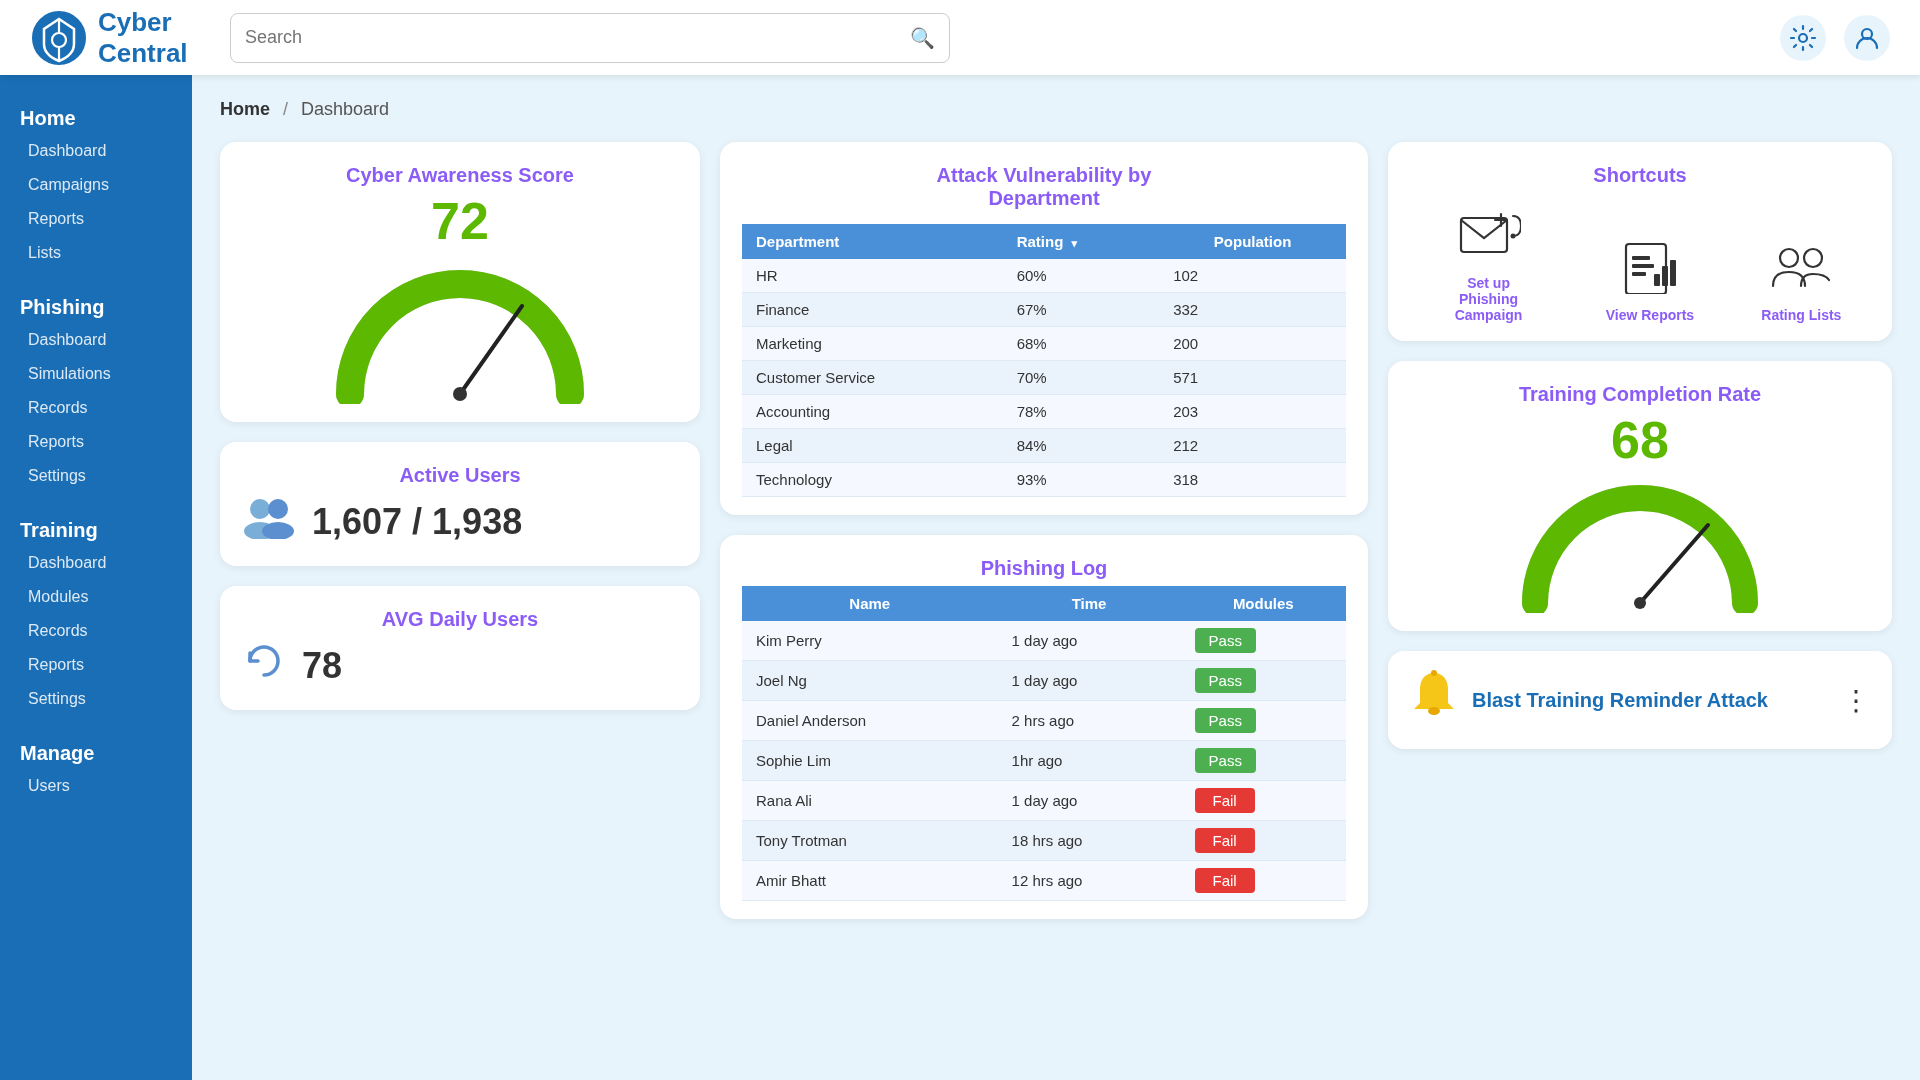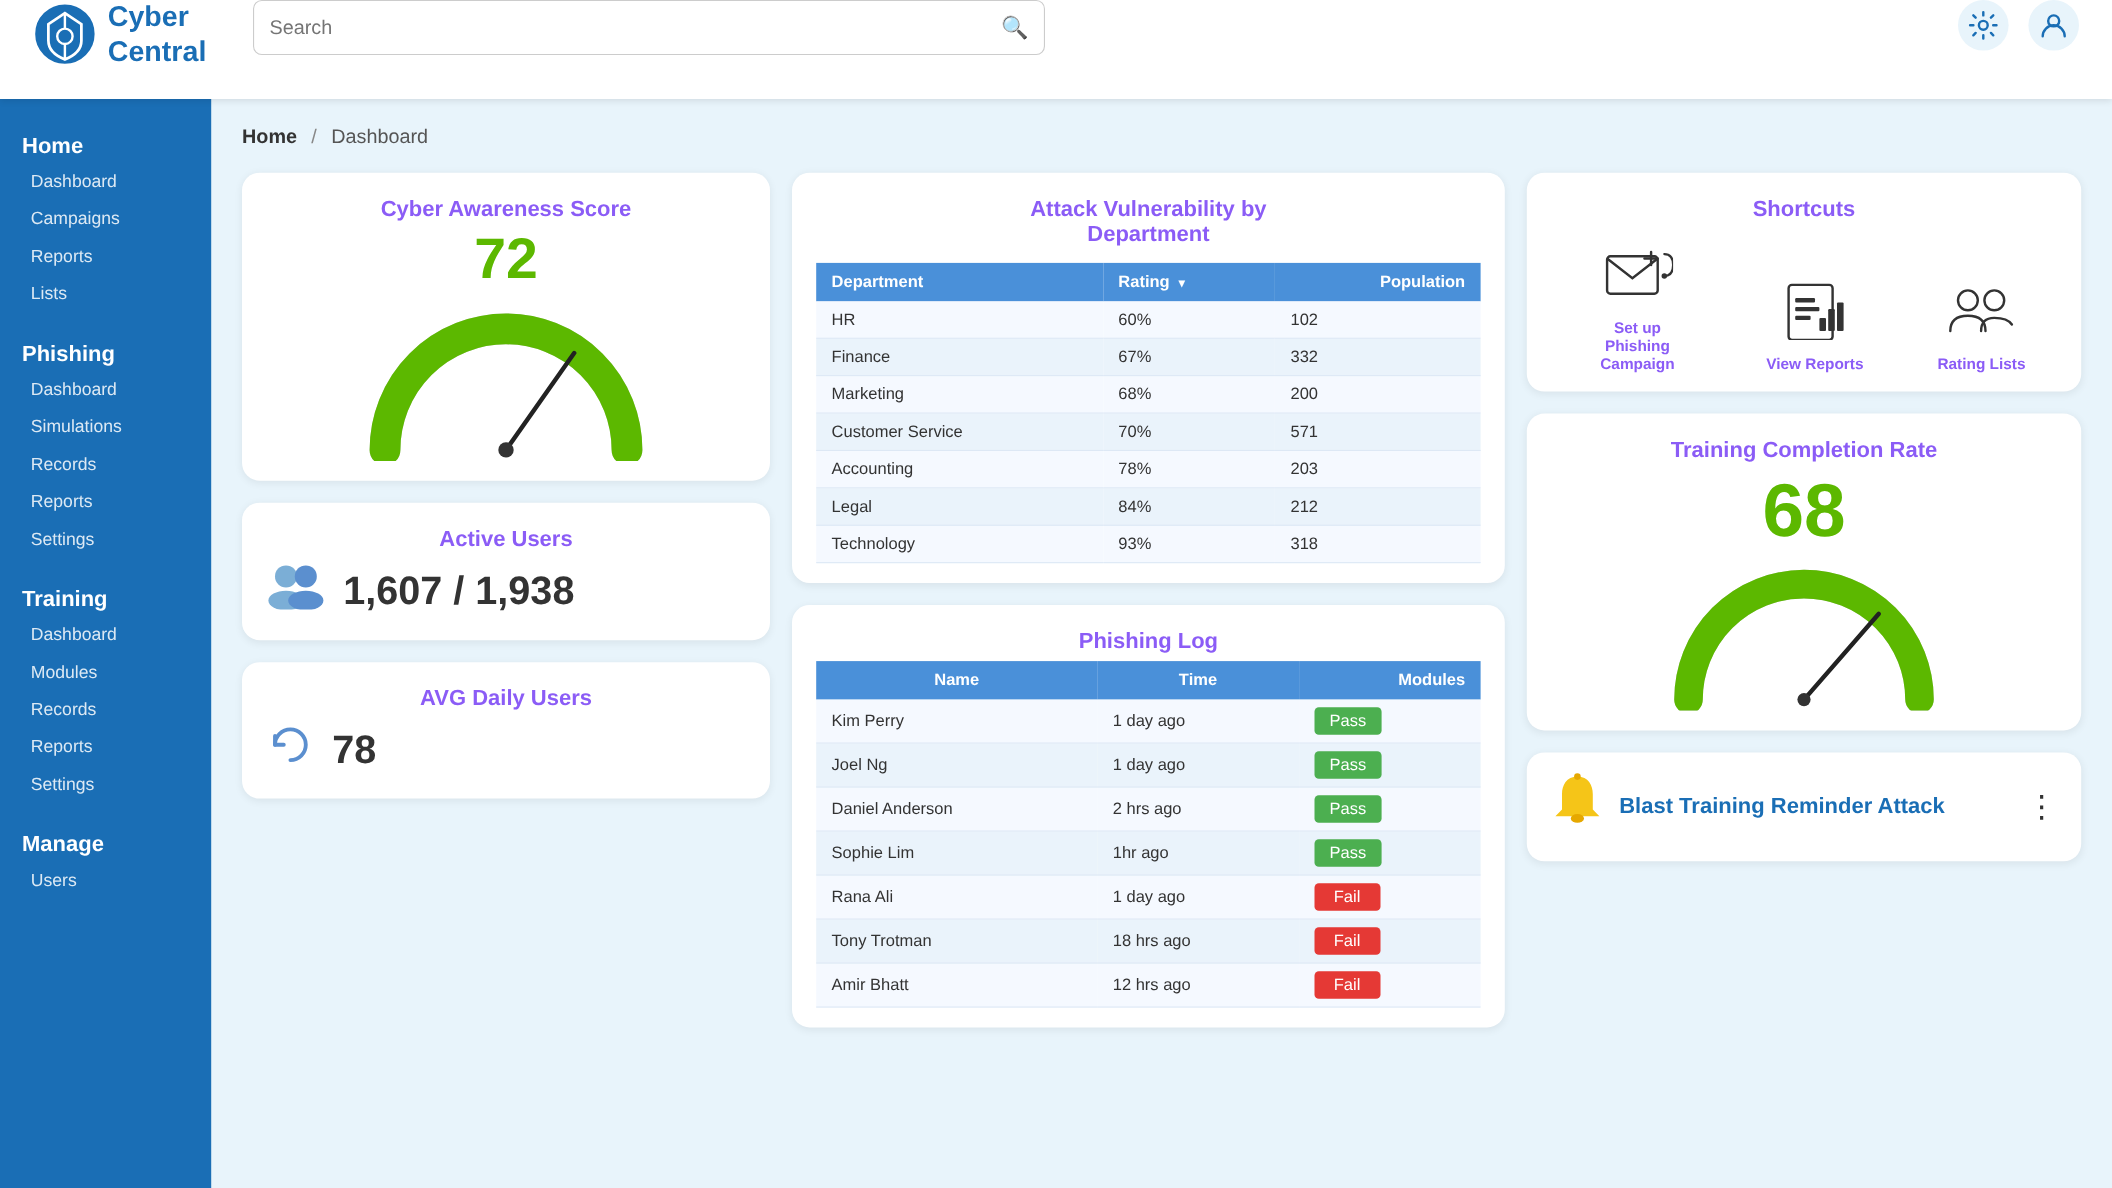--- a/index.html
+++ b/index.html
@@ -1,19 +1,19 @@
 <!DOCTYPE html>
 <html><head>
   <meta charset="utf-8">
   <style>
     * { box-sizing: border-box; margin: 0; padding: 0; }
     body { font-family: 'Segoe UI', Arial, sans-serif; background: #e8f4fb; display: flex; flex-direction: column; height: 1080px; width: 1920px; overflow: hidden; }
 
     
-    .header { background: #fff; height: 90px; display: flex; align-items: flex-start; padding: 0 30px; gap: 20px; box-shadow: 0 2px 6px rgba(0,0,0,0.1); z-index: 10; }
+    .header { background: #fff; height: 75px; display: flex; align-items: center; padding: 0 30px; gap: 20px; box-shadow: 0 2px 6px rgba(0,0,0,0.1); z-index: 10; }
     .logo { display: flex; align-items: center; gap: 10px; min-width: 180px; }
     .logo-icon { width: 58px; height: 58px; }
     .logo-text { display: flex; flex-direction: column; }
     .logo-text span:first-child { font-size: 26px; font-weight: 700; color: #1a6eb5; }
     .logo-text span:last-child { font-size: 26px; font-weight: 700; color: #1a6eb5; }
     .search-bar { flex: 1; max-width: 720px; display: flex; align-items: center; border: 1.5px solid #ccc; border-radius: 8px; padding: 0 14px; height: 50px; background: #fff; }
     .search-bar input { border: none; outline: none; font-size: 18px; width: 100%; color: #888; }
     .search-icon { color: #999; font-size: 20px; }
     .header-right { margin-left: auto; display: flex; align-items: center; gap: 18px; }
     .header-icon { width: 46px; height: 46px; border-radius: 50%; display: flex; align-items: center; justify-content: center; background: #e8f4fb; cursor: pointer; font-size: 22px; color: #1a6eb5; }
@@ -56,41 +56,41 @@
 
     
     .avg-users-content { display: flex; align-items: center; gap: 16px; margin-top: 8px; }
     .avg-icon { font-size: 36px; color: #5b8fcf; }
     .avg-value { font-size: 36px; font-weight: 600; color: #333; }
 
     
     .vuln-card .card-title { margin-bottom: 14px; }
     table { width: 100%; border-collapse: collapse; font-size: 15px; }
     .table-header th { background: #4a90d9; color: #fff; padding: 9px 14px; text-align: left; font-weight: 600; }
-    .table-header th:last-child { text-align: right; }
+    .table-header th:last-child { text-align: center; }
     tbody tr { background: #f5f9ff; }
     tbody tr:nth-child(even) { background: #eaf3fb; }
     tbody td { padding: 8px 14px; color: #333; border-bottom: 1px solid #dde8f5; }
 
     
     .phishing-log-table th { background: #4a90d9; color: #fff; padding: 9px 14px; text-align: center; font-weight: 600; }
     .phishing-log-table .outcome-pass { background: #4caf50; color: #fff; padding: 4px 14px; border-radius: 4px; text-align: center; display: inline-block; min-width: 60px; }
     .phishing-log-table .outcome-fail { background: #e53935; color: #fff; padding: 4px 14px; border-radius: 4px; text-align: center; display: inline-block; min-width: 60px; }
     .phishing-log-table tbody td { padding: 7px 14px; }
 
     
     .shortcuts-card .card-title { margin-bottom: 18px; }
     .shortcuts-grid { display: flex; justify-content: space-around; align-items: flex-end; gap: 10px; }
     .shortcut-item { display: flex; flex-direction: column; align-items: center; gap: 10px; cursor: pointer; }
     .shortcut-icon { width: 70px; height: 60px; display: flex; align-items: center; justify-content: center; }
     .shortcut-label { font-size: 14px; font-weight: 600; color: #8b5cf6; text-align: center; max-width: 100px; }
 
     
     .training-rate-card { align-items: center; }
-    .training-rate-value { font-size: 68px; font-weight: 700; color: #5cb800; text-align: center; line-height: 1.1; }
+    .training-rate-value { font-size: 52px; font-weight: 700; color: #5cb800; text-align: center; line-height: 1.1; }
 
     
     .blast-card { display: flex; align-items: center; gap: 14px; padding: 18px 22px; }
     .bell-icon { font-size: 44px; color: #f5c518; }
     .blast-text { font-size: 20px; font-weight: 700; color: #1a6eb5; flex: 1; }
     .blast-menu { font-size: 28px; color: #333; cursor: pointer; }
 
     
     .sort-arrow { font-size: 11px; margin-left: 4px; }
   </style>

